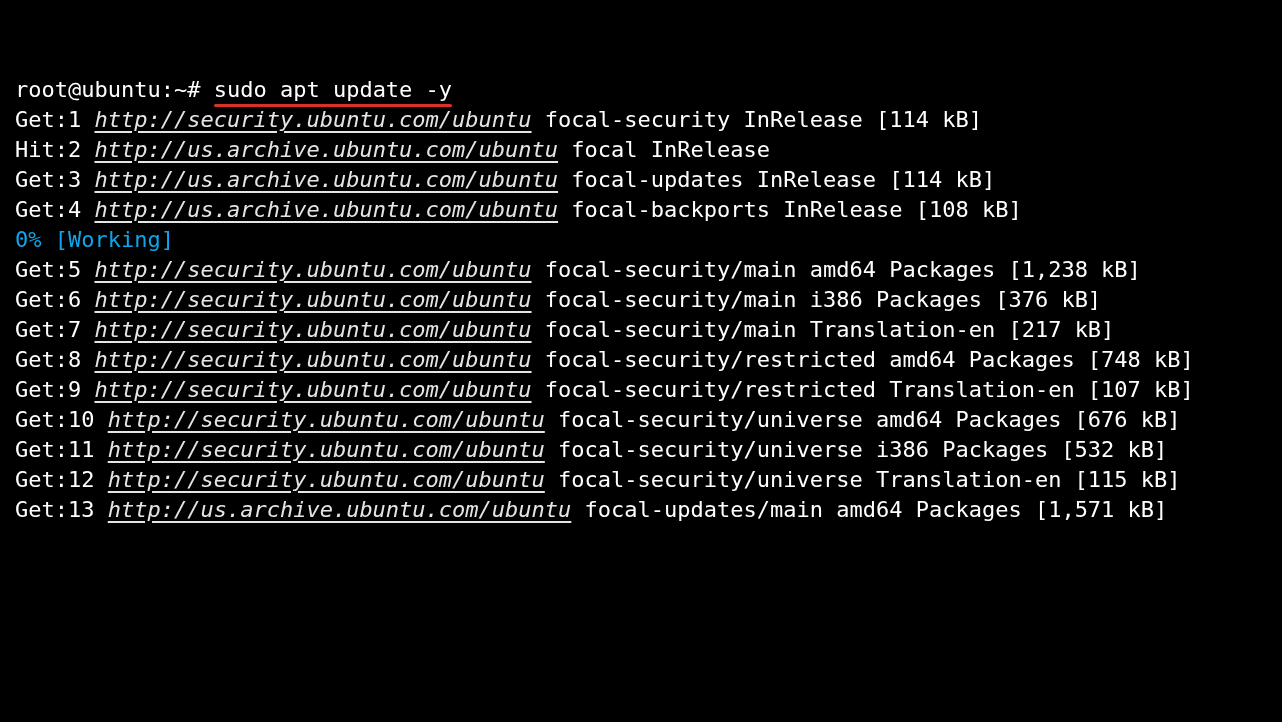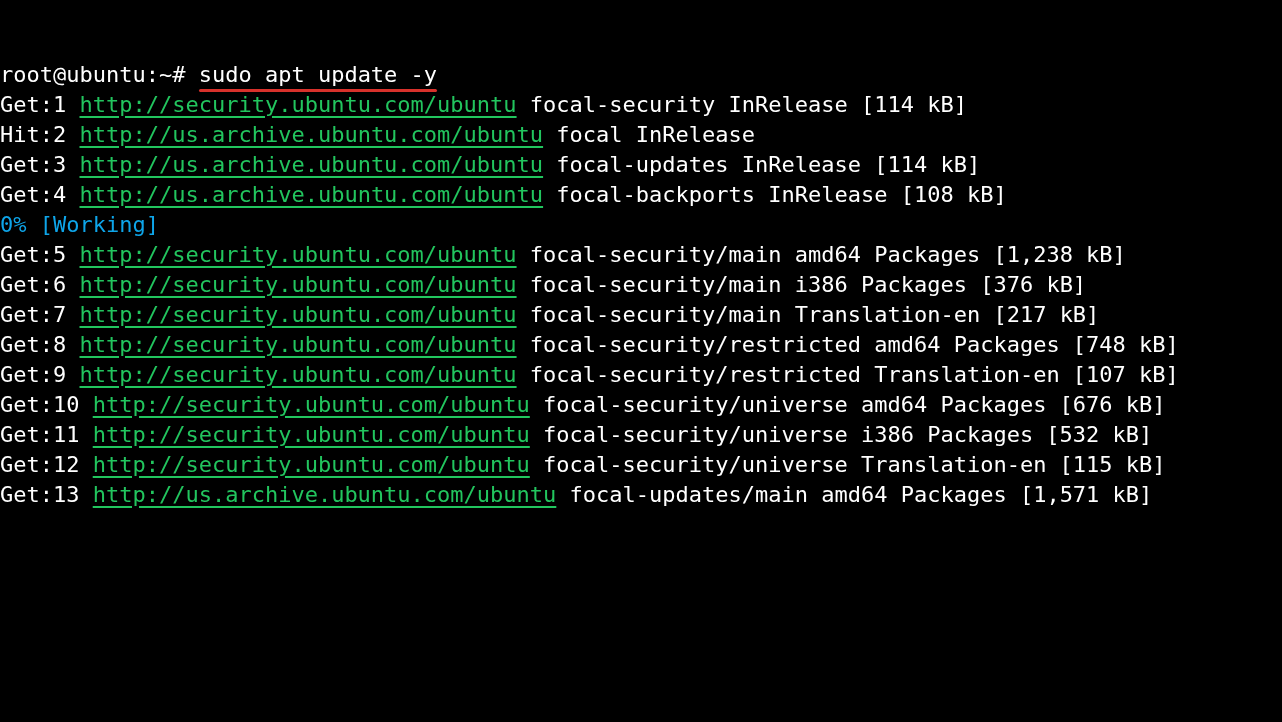--- a/index.html
+++ b/index.html
@@ -7,29 +7,30 @@
     background:#000;
     color:#fff;
     font-family:"DejaVu Sans Mono","Liberation Mono","Courier New",monospace;
     font-size:22px;
     line-height:30px;
     width:1282px;
     height:722px;
     overflow:hidden;
   }
   .terminal{
-    padding:0;
+    padding:15px;
     white-space:pre-wrap;
     word-break:break-all;
   }
   .line{display:block;}
   a.repo{
-    color:#22c55e;
+    color:#e5e5e5;
     text-decoration:underline;
     text-underline-offset:4px;
+    font-style:italic;
   }
   .prompt{color:#fff;}
   .cmd{color:#fff;}
   .underline-red{
     position:relative;
     display:inline-block;
   }
   .underline-red::after{
     content:"";
     position:absolute;

